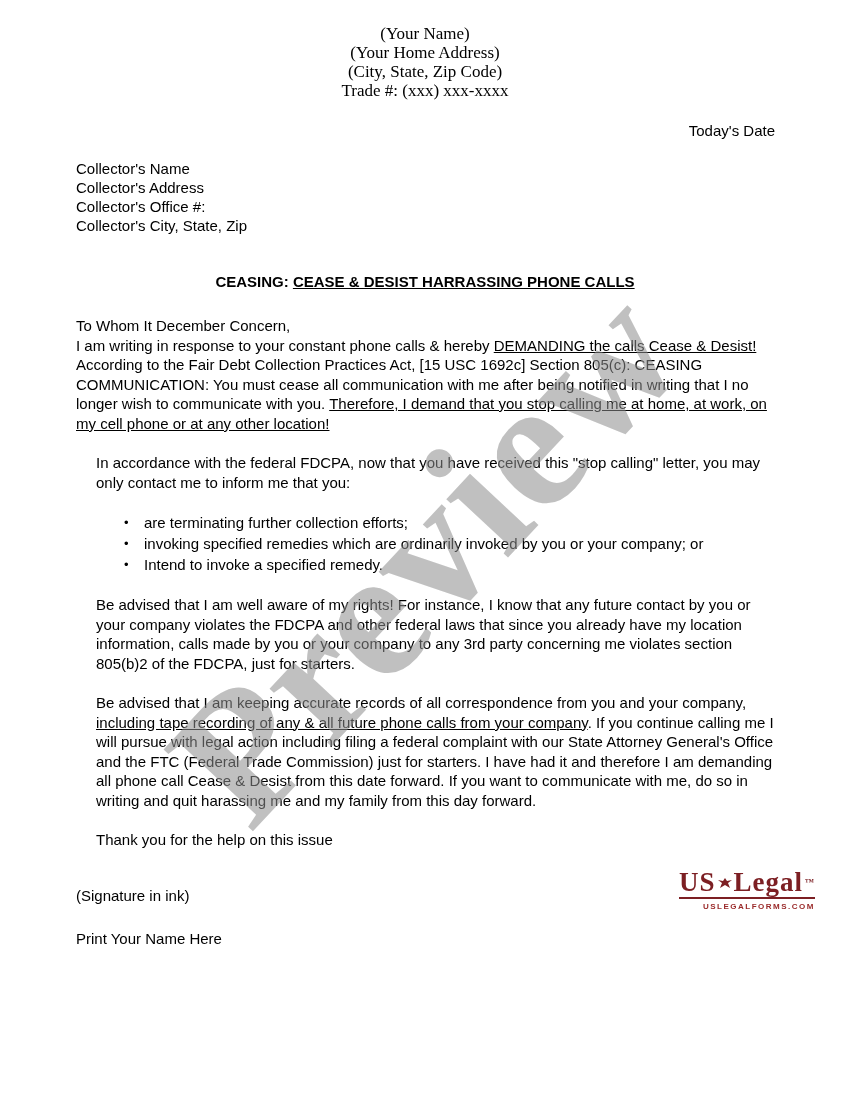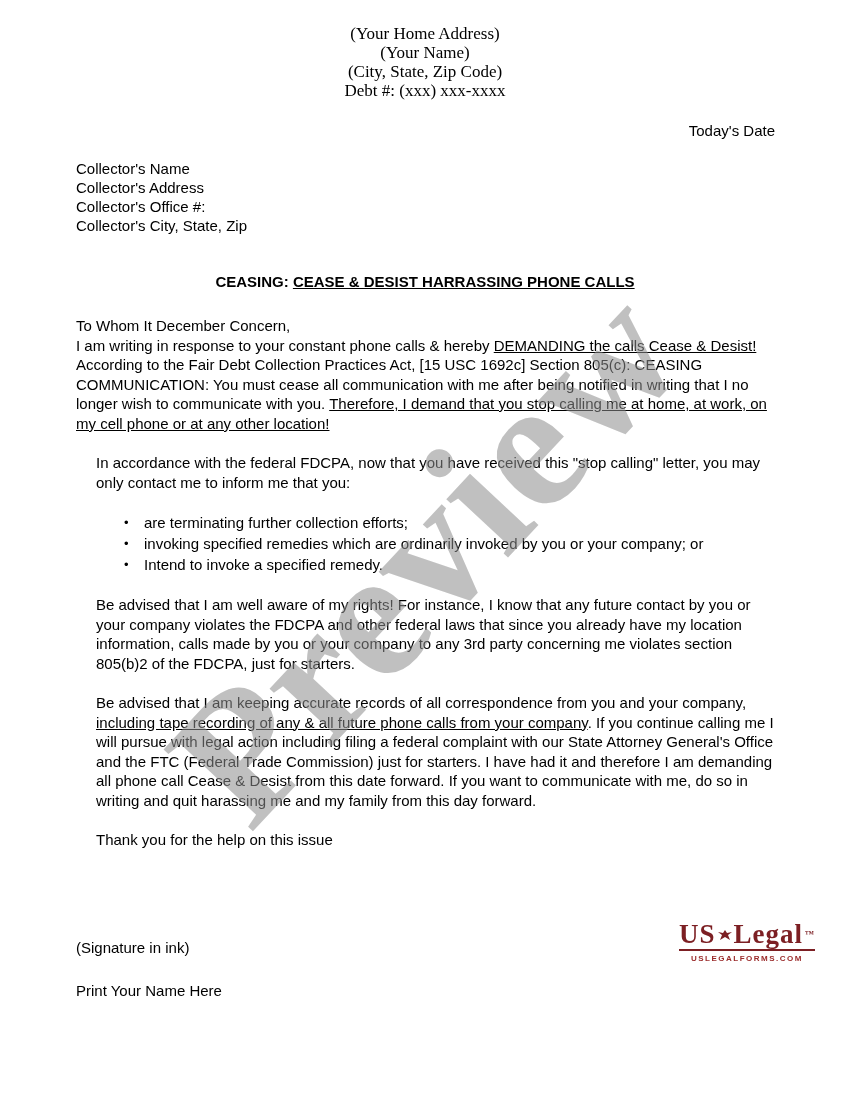--- a/index.html
+++ b/index.html
@@ -54,21 +54,21 @@
   }
   ul.points li { position:relative; padding-left:20px; }
   ul.points li::before {
     content:"•";
     position:absolute; left:0; top:0;
     font-size:13px;
   }
 
   .center-line { text-align:left; }
   .thanks { margin-top:20px; }
-  .signature { margin-top:88px; }
+  .signature { margin-top:36px; }
   .print-name { margin-top:24px; }
 
   .watermark {
     position:absolute;
     left:50%; top:555px;
     transform:translate(-50%,-50%) rotate(-47deg);
     font-family:"Liberation Serif", serif;
     font-weight:bold;
     font-size:185px;
     color:#8e8e8e;
@@ -111,36 +111,37 @@
     height:2px;
     background:#7c1f23;
     margin:2px 0 3px 0;
   }
   .logo-site {
     font-family:"Liberation Sans", sans-serif;
     font-size:8px;
     font-weight:bold;
     letter-spacing:1.5px;
     color:#9b2b2b;
+    text-align:right;
   }
 </style>
 </head>
 <body>
 
 <div class="page">
 
   <div class="watermark">Preview</div>
 
   <div class="content">
 
     <div class="letterhead">
+      <div>(Your Name)</div>
       <div>(Your Home Address)</div>
-      <div>(Your Name)</div>
       <div>(City, State, Zip Code)</div>
-      <div>Debt #: (xxx) xxx-xxxx</div>
+      <div>Trade #: (xxx) xxx-xxxx</div>
     </div>
 
     <div class="date-line">Today's Date</div>
 
     <div class="collector-block">
       <div>Collector's Name</div>
       <div>Collector's Address</div>
       <div>Collector's Office #:</div>
       <div>Collector's City, State, Zip</div>
     </div>

